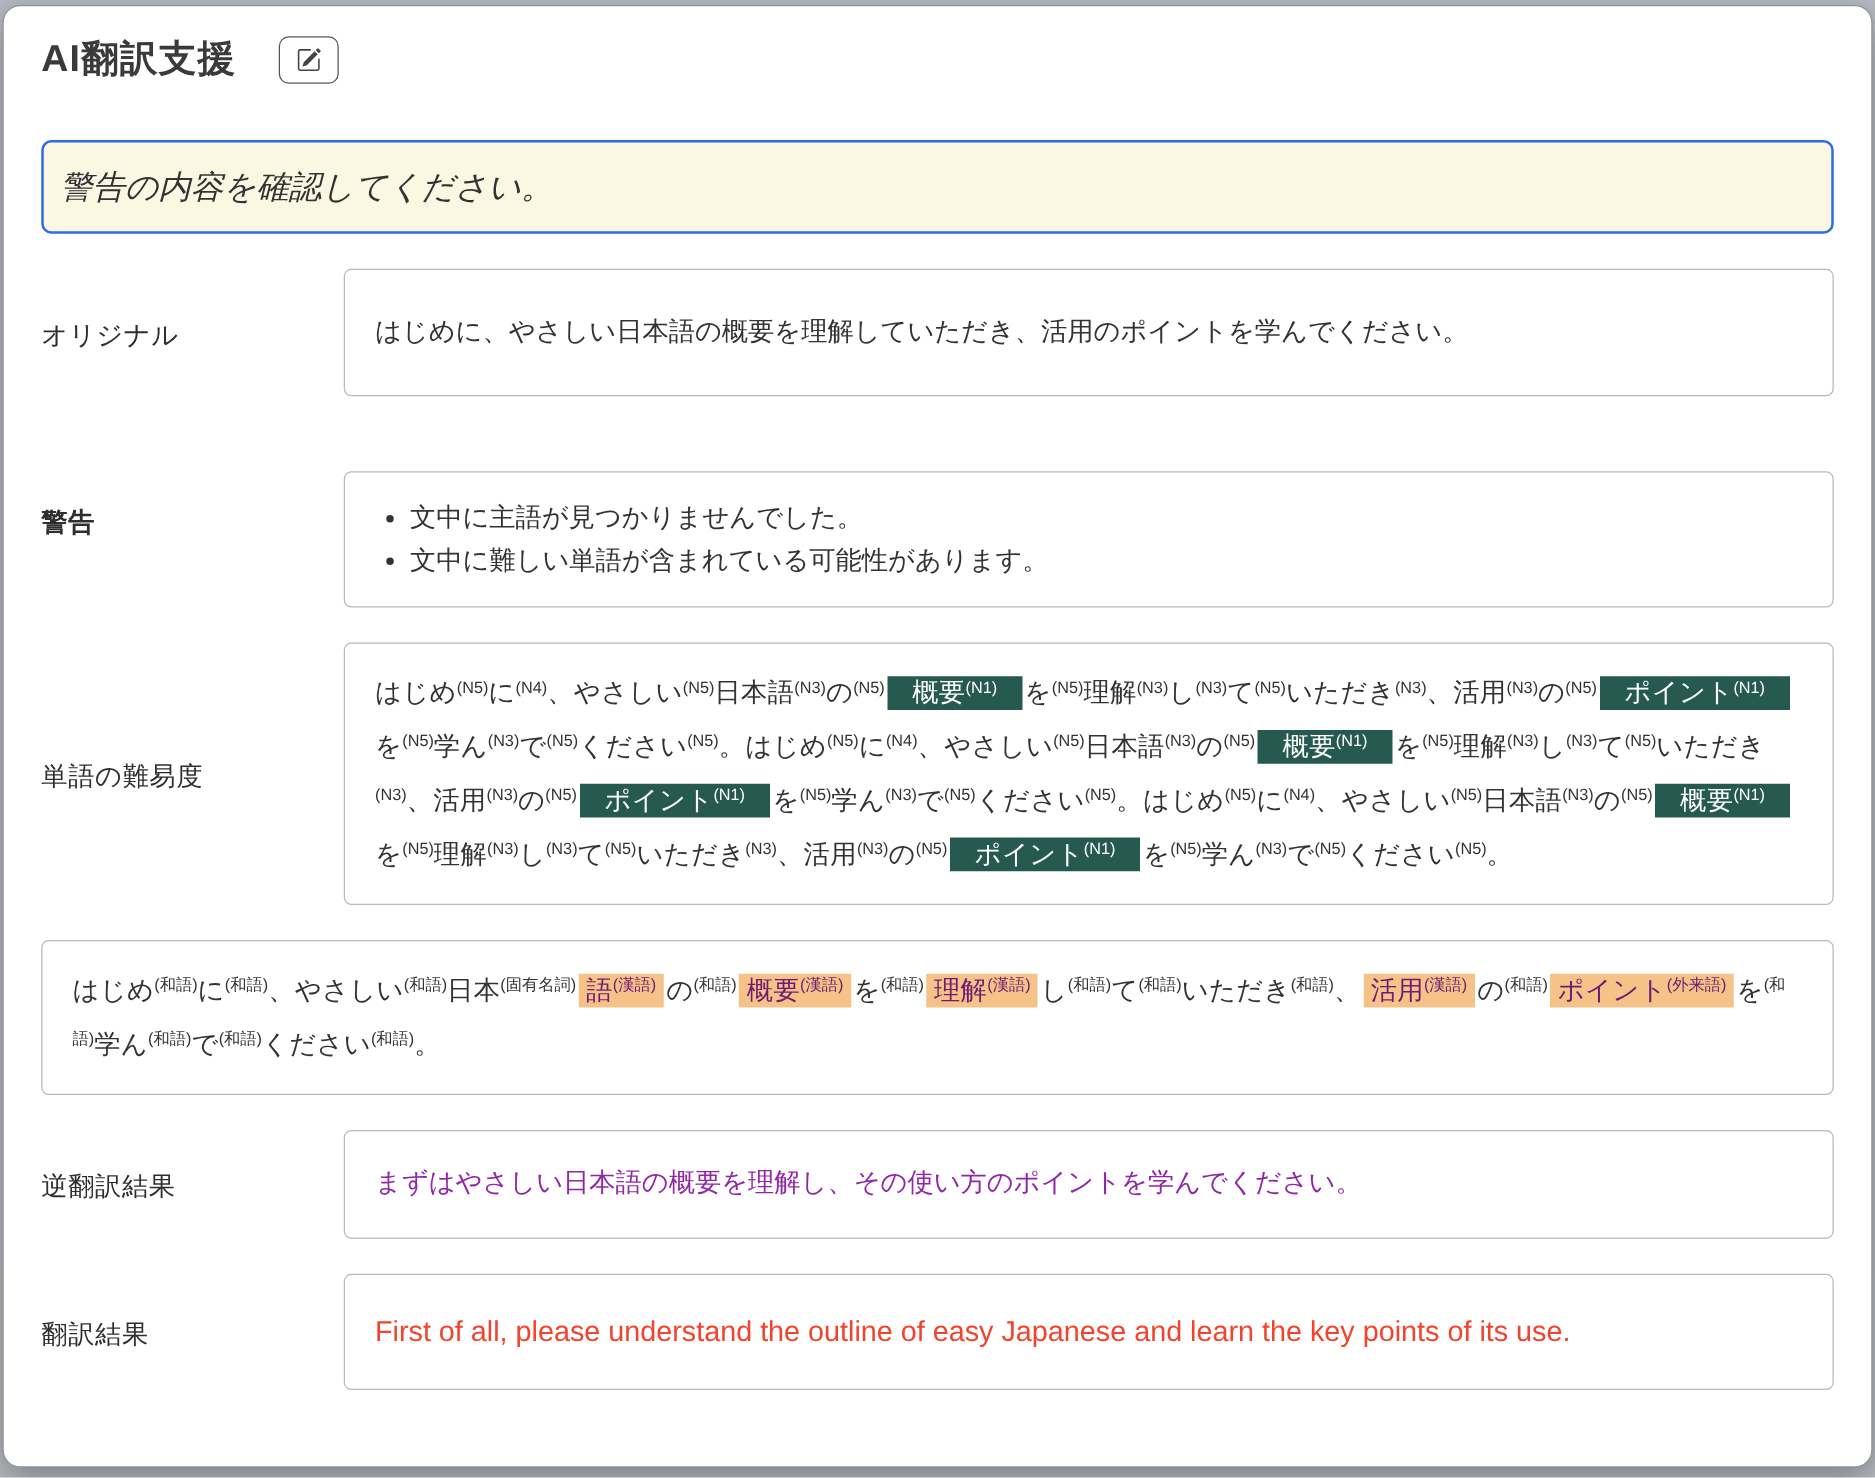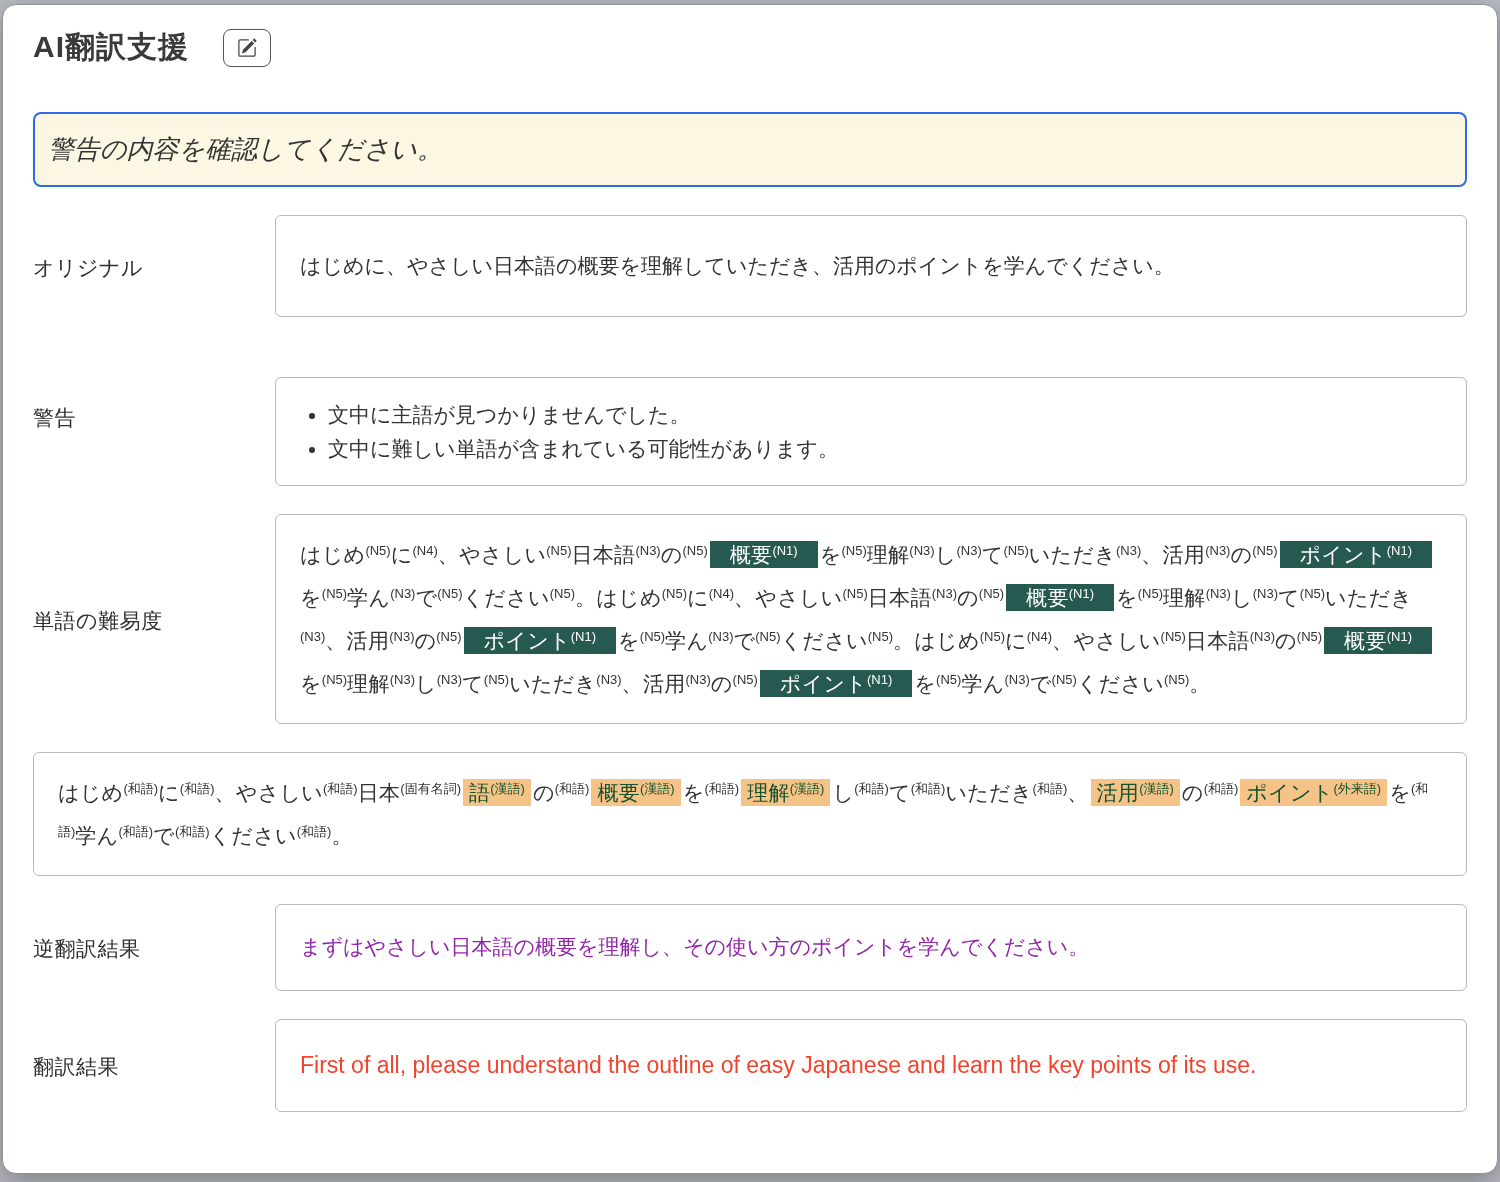--- a/index.html
+++ b/index.html
@@ -61,21 +61,21 @@
     margin-bottom: 28px;
   }
   .row-label {
     width: 242px;
     flex: 0 0 242px;
     font-size: 21px;
     color: #2e2e2e;
     padding-top: 4px;
     letter-spacing: .5px;
   }
-  .row-label.bold { font-weight: 400; }
+  .row-label.bold { font-weight: 700; }
   .box {
     flex: 1;
     border: 1px solid var(--box-border, #b9b9b9);
     border-radius: 6px;
     background: #fff;
     font-size: 21px;
     color: #333;
   }
   .box.single { padding: 36px 24px; line-height: 1.35; }
   .box.warnings { padding: 20px 24px; margin-top: 32px; }
@@ -90,21 +90,21 @@
   }
   .hl-teal {
     background: var(--highlight-teal, #265a50);
     color: #fff;
     padding: 2px 20px;
     margin: 0 2px;
   }
   .hl-teal .tag { color: #fff; }
   .hl-orange {
     background: var(--highlight-orange, #f5c388);
-    color: #14532d;
+    color: #701a75;
     padding: 2px 6px;
     margin: 0 2px;
   }
   .box.translation {
     padding: 26px 24px;
     font-size: 23px;
     line-height: 1.72;
     color: var(--translation-red, #f2432c);
   }
   .box.backtrans {

